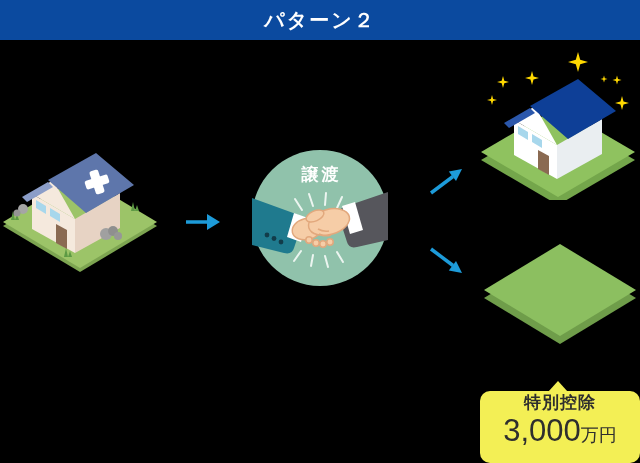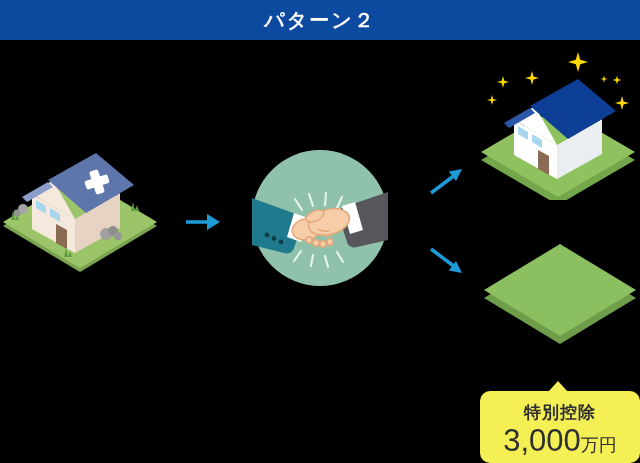--- a/index.html
+++ b/index.html
@@ -20,21 +20,21 @@
   .arrow-up{left:428px;top:166px;width:36px;height:30px;}
   .arrow-down{left:428px;top:246px;width:36px;height:30px;}
   .transfer-label{position:absolute;left:252px;top:163px;width:136px;text-align:center;
                   color:#fff;font-size:17px;font-weight:bold;letter-spacing:3px;text-indent:3px;}
   
   .callout{position:absolute;left:480px;top:391px;width:160px;height:72px;background:#f3ef55;
            border-radius:10px;text-align:center;color:#2e2e2e;box-sizing:border-box;}
   .callout-pointer{position:absolute;left:68px;top:-10px;width:0;height:0;
                    border-left:10px solid transparent;border-right:10px solid transparent;
                    border-bottom:11px solid #f3ef55;}
-  .callout-title{padding-top:10px;font-size:17px;font-weight:bold;letter-spacing:1px;}
+  .callout-title{font-size:17px;font-weight:bold;letter-spacing:1px;}
   .callout-amount{margin-top:1px;font-weight:normal;line-height:1;white-space:nowrap;}
   .callout-amount .num{font-size:31px;}
   .callout-amount .unit{font-size:18px;}
 </style>
 </head>
 <body>
 
 <div class="stage">
 
   <div class="header">
@@ -109,20 +109,21 @@
         <ellipse cx="55" cy="79" rx="15" ry="10.5" transform="rotate(-14 55 79)"></ellipse>
         <ellipse cx="77" cy="72" rx="21" ry="12.5" transform="rotate(-16 77 72)"></ellipse>
         <ellipse cx="63" cy="66" rx="9.5" ry="5" transform="rotate(-24 63 66)"></ellipse>
         <circle cx="57" cy="90" r="3.2"></circle>
           <circle cx="64" cy="93" r="3.2"></circle>
         <circle cx="71" cy="94" r="3.2"></circle>
           <circle cx="78" cy="92" r="3.2"></circle>
         <path d="M66,79 q5,3 11,2 M67,84 q6,3 12,1" fill="none"></path>
       </g>
     </svg>
+    <span class="transfer-label" style="position:absolute;left:0;top:13px;width:136px;">譲渡</span>
   </div>
 
   <div class="illus arrow-up">
     <svg width="36" height="30" viewBox="0 0 36 30">
       <line x1="3" y1="27" x2="25" y2="10.5" stroke="#1d9bd9" stroke-width="3.5"></line>
       <polygon points="34,3 28,15 20.8,5.4" fill="#1d9bd9"></polygon>
     </svg>
   </div>
   <div class="illus arrow-down">
     <svg width="36" height="30" viewBox="0 0 36 30">

